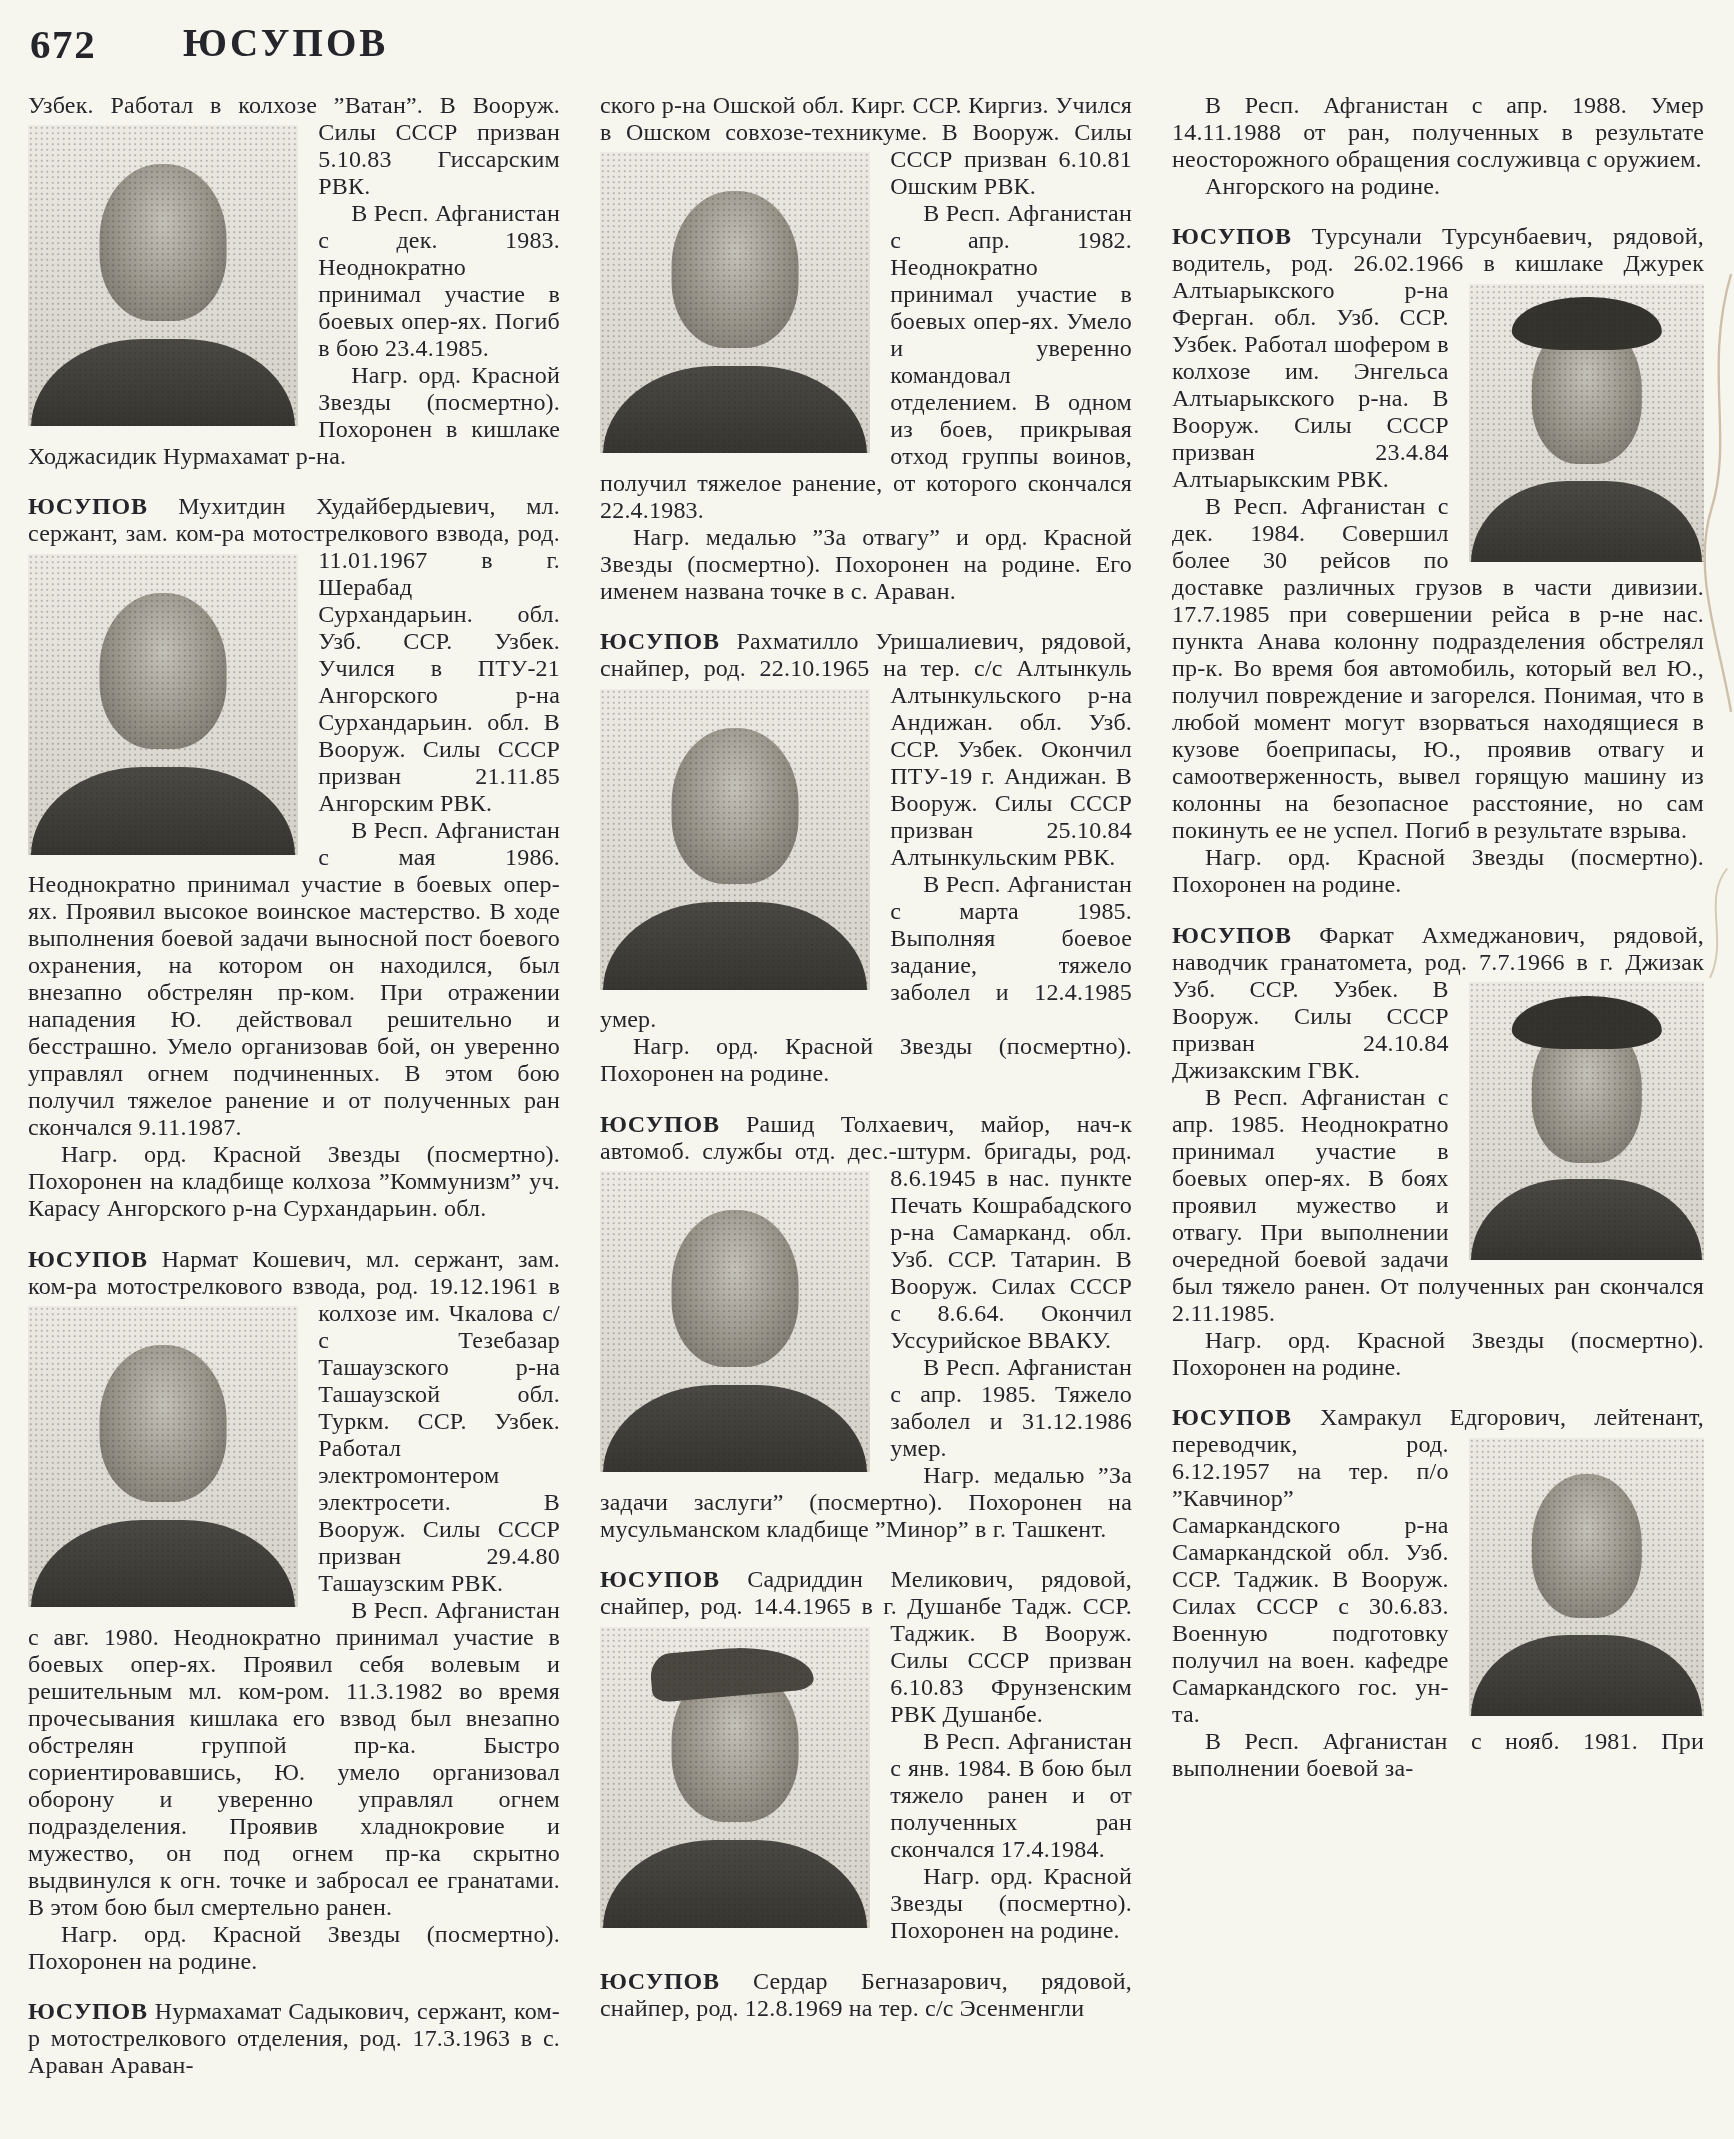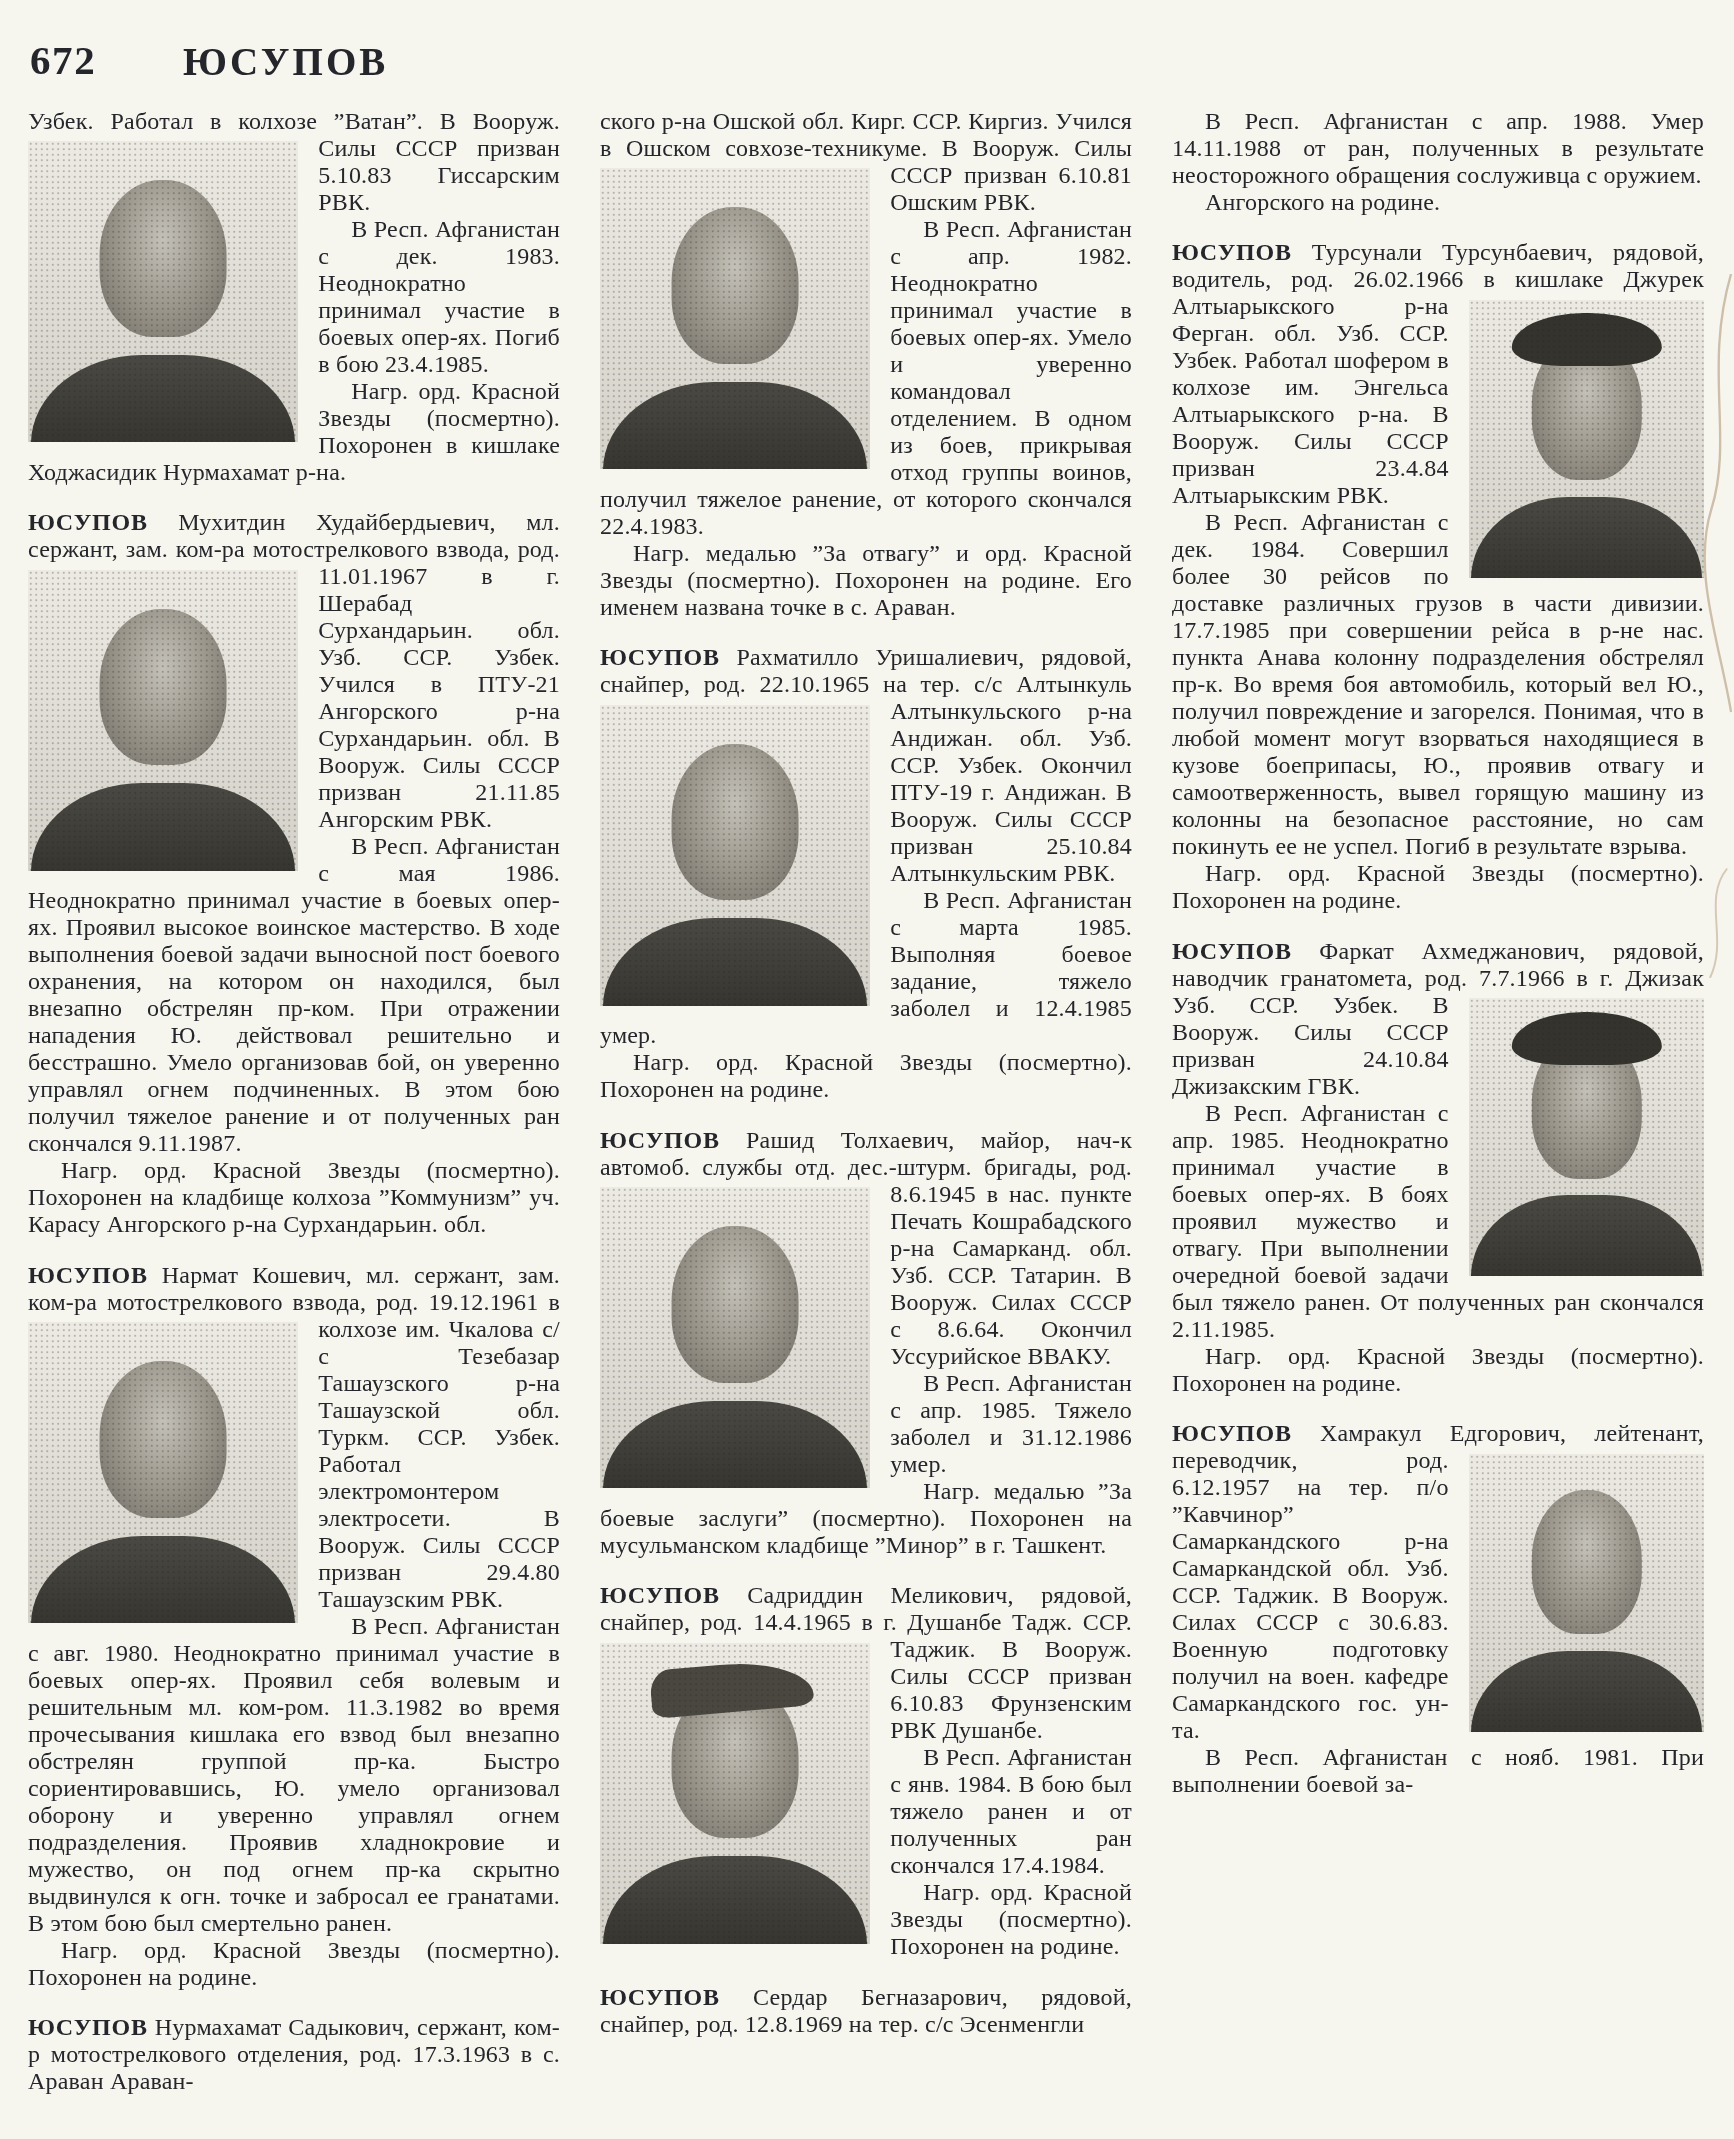--- a/index.html
+++ b/index.html
@@ -7,21 +7,21 @@
     width:1735px;height:2140px;
     background:#f6f5ee;
     color:#25262b;
     font-family:"Liberation Serif","DejaVu Serif",serif;
     overflow:hidden;
     position:relative;
   }
   
   .header{
     padding:20.3px 0 0 30px;
-    display:flex;align-items:flex-end;margin-top:16px;
+    display:flex;align-items:flex-start;
   }
   .page-number{
     font-size:41px;font-weight:bold;letter-spacing:1.6px;
     width:153px;
   }
   .running-head{
     font-size:39px;font-weight:bold;letter-spacing:3.1px;
   }
   
   .columns{
@@ -151,21 +151,21 @@
           </span>Алтынкуль Алтынкульского р-на Андижан. обл. Узб. ССР. Узбек. Окончил ПТУ-19 г. Андижан. В Вооруж. Силы СССР призван 25.10.84 Алтынкульским РВК.</p>
         <p>В Респ. Афганистан с марта 1985. Выполняя боевое задание, тяжело заболел и 12.4.1985 умер.</p>
         <p>Нагр. орд. Красной Звезды (посмертно). Похоронен на родине.</p>
       </div>
       <div class="entry">
         <p class="noindent"><b>ЮСУПОВ</b> Рашид Толхаевич, майор, нач-к автомоб. службы отд. дес.-штурм. <span class="photo left">
             <span class="ph-head"></span>
             <span class="ph-shoulders"></span>
           </span>бригады, род. 8.6.1945 в нас. пункте Печать Кошрабадского р-на Самарканд. обл. Узб. ССР. Татарин. В Вооруж. Силах СССР с 8.6.64. Окончил Уссурийское ВВАКУ.</p>
         <p>В Респ. Афганистан с апр. 1985. Тяжело заболел и 31.12.1986 умер.</p>
-        <p>Нагр. медалью ”За боевые заслуги” (посмертно). Похоронен на мусульманском кладбище ”Минор” в г. Ташкент.</p>
+        <p>Нагр. медалью ”За задачи заслуги” (посмертно). Похоронен на мусульманском кладбище ”Минор” в г. Ташкент.</p>
       </div>
       <div class="entry">
         <p class="noindent"><b>ЮСУПОВ</b> Садриддин Меликович, рядовой, снайпер, род. 14.4.1965 в г. Душанбе <span class="photo left">
             <span class="ph-head"></span>
             <span class="ph-shoulders"></span>
             <span class="headwear pilotka"></span>
           </span>Тадж. ССР. Таджик. В Вооруж. Силы СССР призван 6.10.83 Фрунзенским РВК Душанбе.</p>
         <p>В Респ. Афганистан с янв. 1984. В бою был тяжело ранен и от полученных ран скончался 17.4.1984.</p>
         <p>Нагр. орд. Красной Звезды (посмертно). Похоронен на родине.</p>
       </div>

